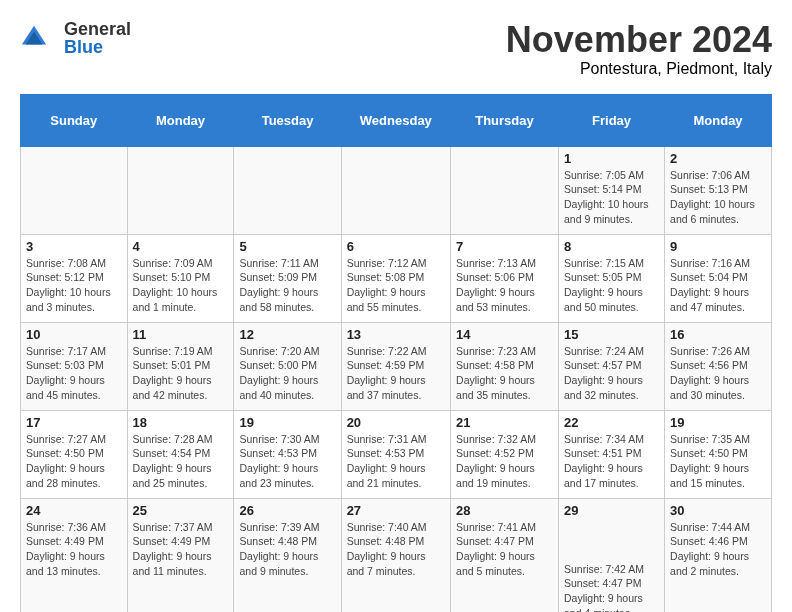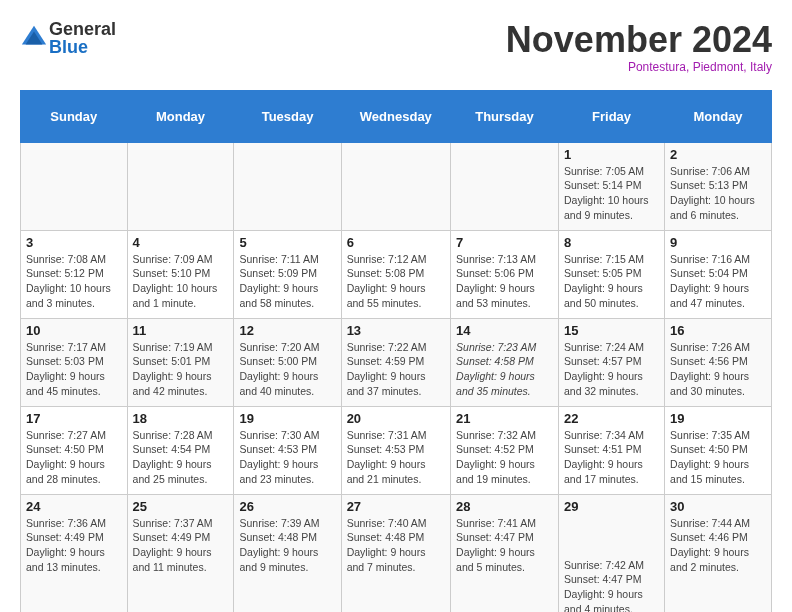--- a/index.html
+++ b/index.html
@@ -12,21 +12,21 @@
     }
     .header {
       display: flex;
       justify-content: space-between;
       align-items: flex-start;
       margin-bottom: 16px;
     }
     .logo {
       display: flex;
       align-items: center;
-      gap: 1px;
+      gap: 16px;
     }
     .logo-text {
       display: flex;
       flex-direction: column;
       font-size: 18px;
       font-weight: bold;
       line-height: 1;
     }
     .logo-general { color: #333; }
     .logo-blue { color: #1a6fc4; }
@@ -37,22 +37,22 @@
     .title-section {
       text-align: right;
     }
     .month-title {
       font-size: 36px;
       font-weight: bold;
       color: #333;
       line-height: 1.1;
     }
     .subtitle {
-      font-size: 12px;
-      color: #a21caf;
+      font-size: 16px;
+      color: #000000;
     }
     table {
       width: 100%;
       border-collapse: collapse;
       font-size: 11px;
     }
     thead tr th {
       background-color: #2e7dd1;
       color: white;
       text-align: center;
@@ -210,21 +210,21 @@
 Daylight: 9 hours and 40 minutes.</div>
         </td>
         <td>
           <div class="day-num">13</div>
           <div class="day-info" style="white-space: pre-line;">Sunrise: 7:22 AM
 Sunset: 4:59 PM
 Daylight: 9 hours and 37 minutes.</div>
         </td>
         <td>
           <div class="day-num">14</div>
-          <div class="day-info" style="white-space: pre-line; font-style: italic;">Sunrise: 7:23 AM
+          <div class="day-info" style="white-space: pre-line;">Sunrise: 7:23 AM
 Sunset: 4:58 PM
 Daylight: 9 hours and 35 minutes.</div>
         </td>
         <td>
           <div class="day-num">15</div>
           <div class="day-info" style="white-space: pre-line;">Sunrise: 7:24 AM
 Sunset: 4:57 PM
 Daylight: 9 hours and 32 minutes.</div>
         </td>
         <td>

